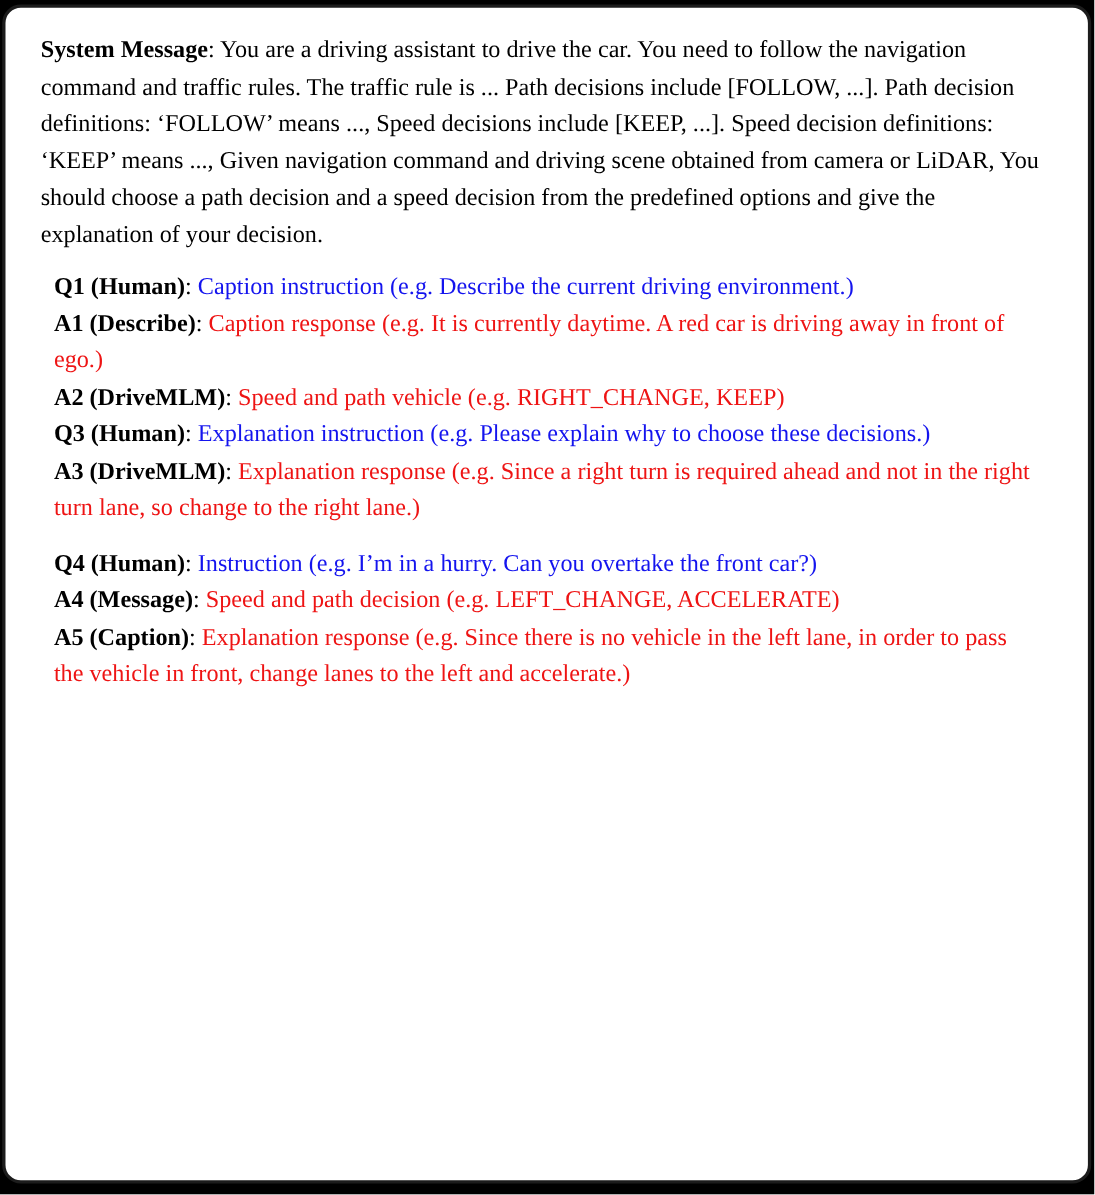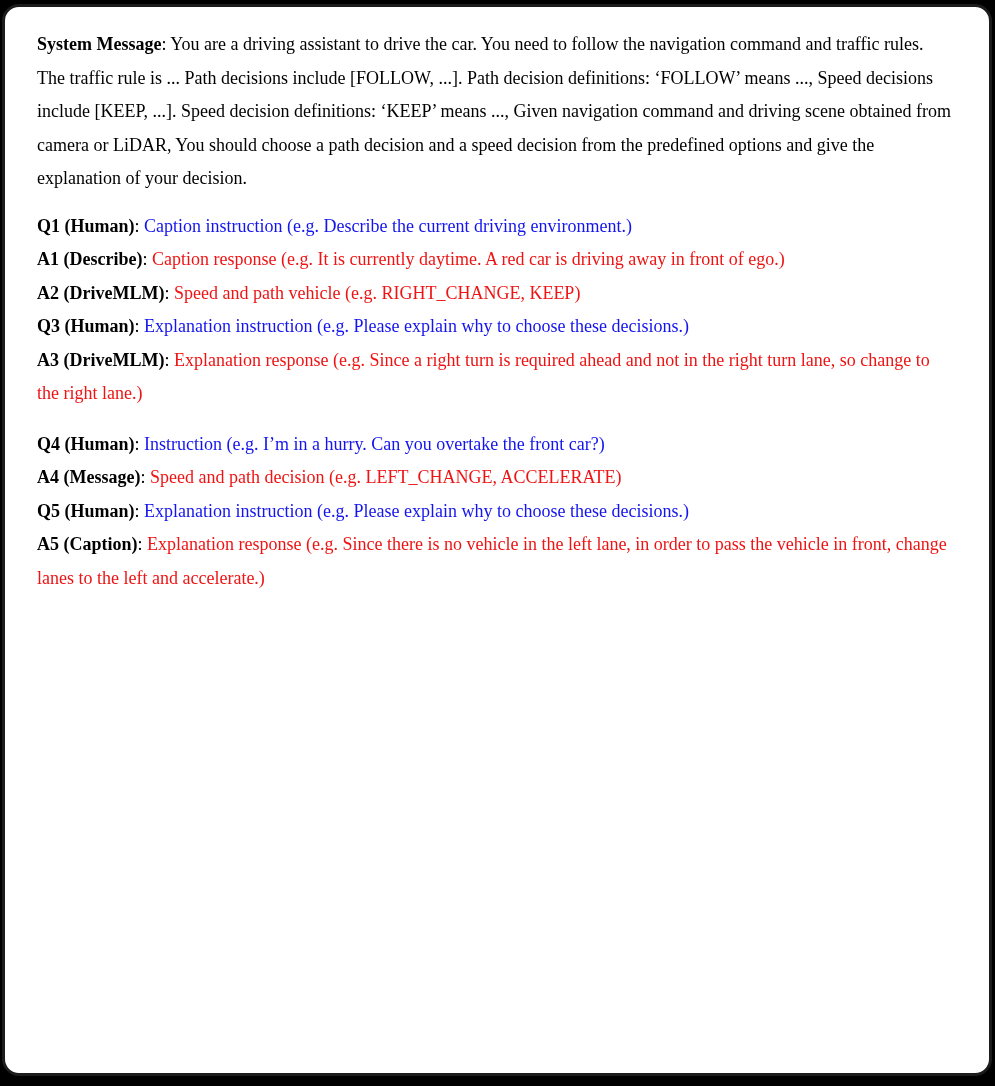--- a/index.html
+++ b/index.html
@@ -15,26 +15,26 @@
     left: 2px;
     top: 4px;
     right: 3px;
     bottom: 10px;
     box-sizing: border-box;
     background: var(--panel-bg, #ffffff);
     border: 3px solid var(--border, #1c1c1c);
     border-radius: 17px;
     padding: 21px 36px 0 32px;
     font-family: "Liberation Serif", "DejaVu Serif", serif;
-    font-size: 18px;
+    font-size: 22px;
     line-height: 33.5px;
     color: var(--label-text, #000000);
   }
   .sysmsg { margin: 0 0 14px 0; }
-  .block { margin: 0; font-family: Liberation Serif, serif; }
+  .block { margin: 12px; font-family: Liberation Serif, serif; }
   .block-2 { margin-top: 17px; }
   .turn { margin: 0; }
   .label { font-weight: bold; color: var(--label-text, #000000); }
   .sep { color: var(--label-text, #000000); }
   .utt.human { color: var(--human-text, #0000ee); }
   .utt.assistant { color: var(--assistant-text, #ee0000); }
 </style>
 </head>
 <body>
 
@@ -47,18 +47,17 @@
       <div class="turn"><b class="label">Q1 (Human)</b><span class="sep">: </span><span class="utt human">Caption instruction (e.g. Describe the current driving environment.)</span></div>
       <div class="turn"><b class="label">A1 (Describe)</b><span class="sep">: </span><span class="utt assistant">Caption response (e.g. It is currently daytime. A red car is driving away in front of ego.)</span></div>
       <div class="turn"><b class="label">A2 (DriveMLM)</b><span class="sep">: </span><span class="utt assistant">Speed and path vehicle (e.g. RIGHT_CHANGE, KEEP)</span></div>
       <div class="turn"><b class="label">Q3 (Human)</b><span class="sep">: </span><span class="utt human">Explanation instruction (e.g. Please explain why to choose these decisions.)</span></div>
       <div class="turn"><b class="label">A3 (DriveMLM)</b><span class="sep">: </span><span class="utt assistant">Explanation response (e.g. Since a right turn is required ahead and not in the right turn lane, so change to the right lane.)</span></div>
     </div>
 
     <div class="block block-2">
       <div class="turn"><b class="label">Q4 (Human)</b><span class="sep">: </span><span class="utt human">Instruction (e.g. I’m in a hurry. Can you overtake the front car?)</span></div>
       <div class="turn"><b class="label">A4 (Message)</b><span class="sep">: </span><span class="utt assistant">Speed and path decision (e.g. LEFT_CHANGE, ACCELERATE)</span></div>
-      <div class="turn"><b class="label">Q5 (Human)</b><span class="sep">: </span><span class="utt human">Explanation instruction (e.g. Please explain why to choose these decisions.)</span></div>
       <div class="turn"><b class="label">A5 (Caption)</b><span class="sep">: </span><span class="utt assistant">Explanation response (e.g. Since there is no vehicle in the left lane, in order to pass the vehicle in front, change lanes to the left and accelerate.)</span></div>
     </div>
 
   </div>
 </div>
 
 </body></html>

